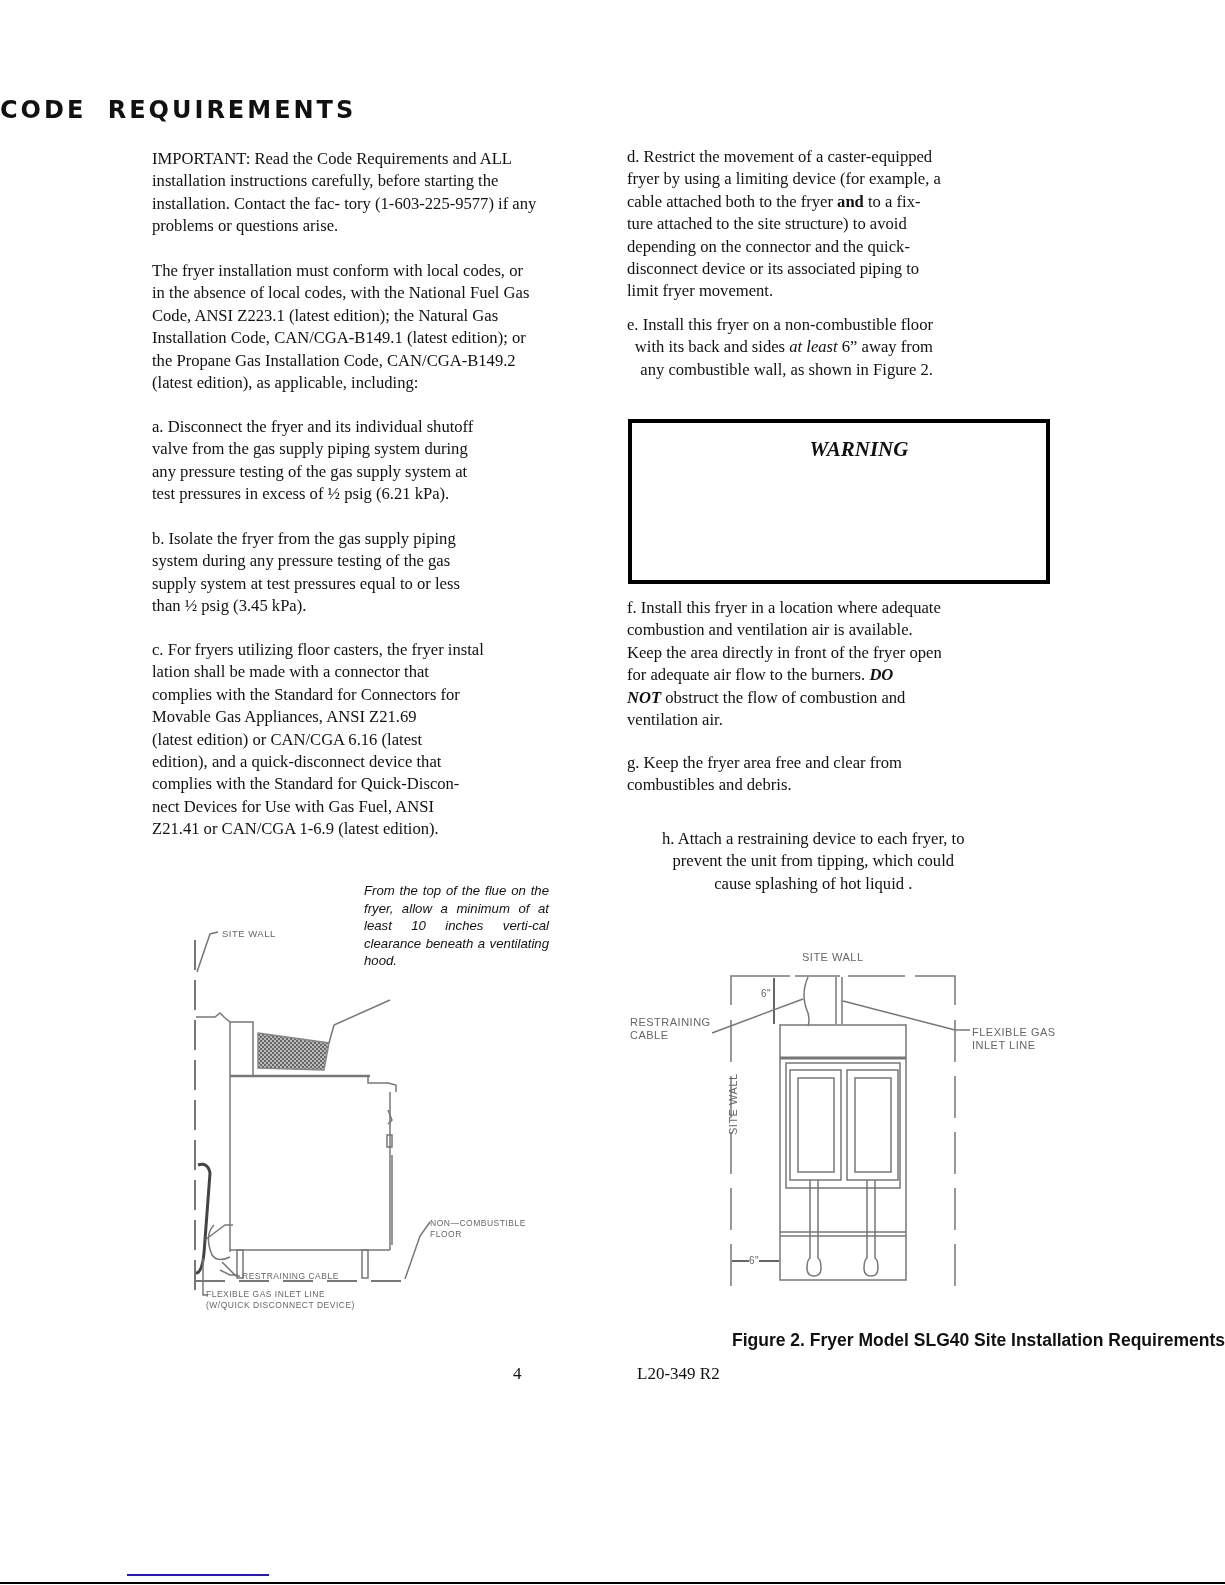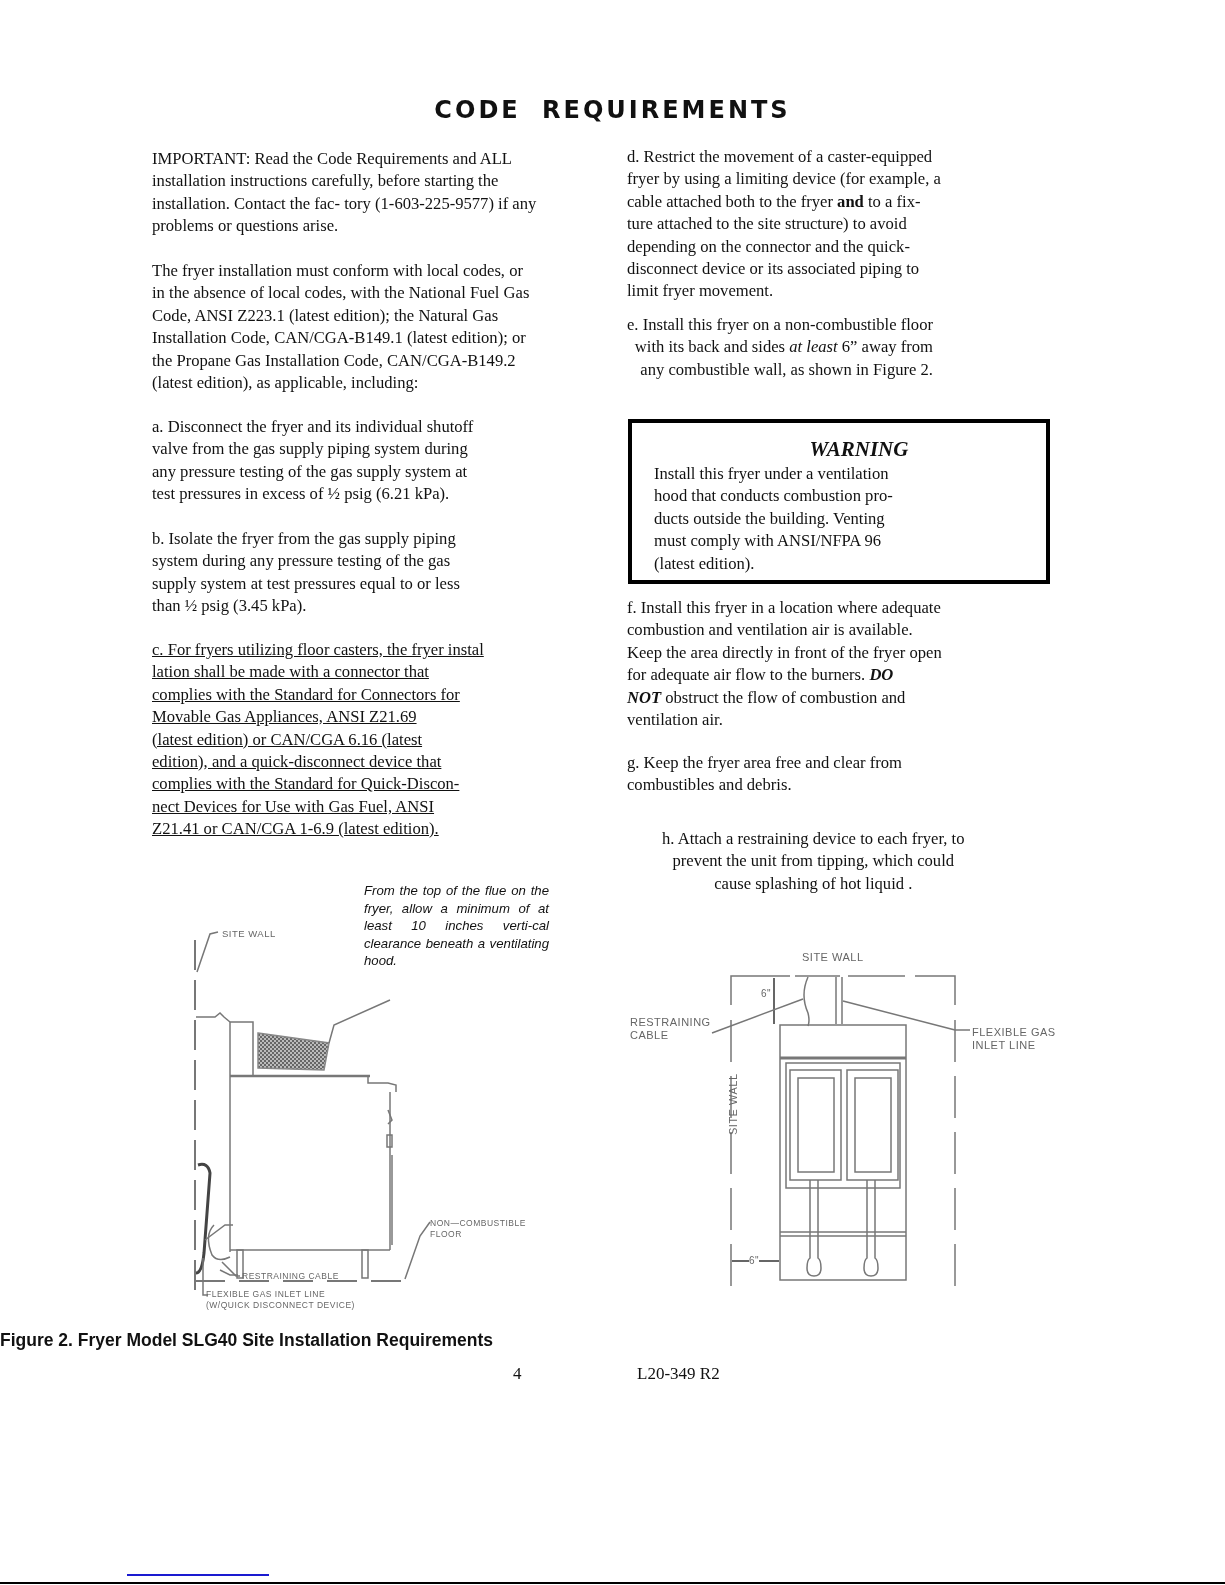--- a/index.html
+++ b/index.html
@@ -1,24 +1,24 @@
 <!DOCTYPE html>
 <html><head>
 <meta charset="utf-8">
 <style>
   html, body { margin:0; padding:0; background:#ffffff; }
   body { width:1225px; height:1585px; position:relative; overflow:hidden; color:#111; }
-  #title { position:absolute; left:0; width:1225px; top:96px; text-align:center; font-family:"DejaVu Sans", sans-serif; font-weight:bold; font-size:24px; letter-spacing:3px; word-spacing:10px; }
+  #title { position:absolute; left:0; width:1225px; top:96px; text-align:left; font-family:"DejaVu Sans", sans-serif; font-weight:bold; font-size:24px; letter-spacing:3px; word-spacing:10px; }
   .para { position:absolute; font-family:"Liberation Serif", serif; font-size:16.6px; line-height:22.4px; margin:0; white-space:pre-line; }
   .warnbox { position:absolute; left:628px; top:419px; width:422px; height:165px; border:4px solid #000; box-sizing:border-box; }
   .warn-title { position:absolute; left:0; width:100%; top:14px; text-align:center; font-family:"Liberation Serif", serif; font-weight:bold; font-style:italic; font-size:21px; padding-left:40px; box-sizing:border-box; }
   .warn-body { position:absolute; left:22px; top:40px; font-family:"Liberation Serif", serif; font-size:16.6px; line-height:22.4px; white-space:pre-line; margin:0; }
   .note { position:absolute; left:364px; top:882px; width:185px; font-family:"Liberation Sans", sans-serif; font-style:italic; font-size:13.2px; line-height:17.6px; text-align:justify; margin:0; }
   .fig-label { position:absolute; font-family:"Liberation Sans", sans-serif; font-size:9.5px; color:#666; letter-spacing:0.5px; white-space:pre-line; line-height:11px; }
-  #caption { position:absolute; left:0; width:1225px; top:1330px; text-align:left; font-family:"Liberation Sans", sans-serif; font-weight:bold; font-size:17.5px; }
+  #caption { position:absolute; left:0; width:1225px; top:1330px; text-align:right; font-family:"Liberation Sans", sans-serif; font-weight:bold; font-size:17.5px; }
   #page-number { position:absolute; left:513px; top:1364px; font-family:"Liberation Serif", serif; font-size:17px; }
   #doc-id { position:absolute; left:637px; top:1364px; font-family:"Liberation Serif", serif; font-size:17px; }
   #blue-line { position:absolute; left:127px; top:1574px; width:142px; height:2px; background:#1a1ad0; }
   #bottom-line { position:absolute; left:0; top:1582px; width:1225px; height:2px; background:#000; }
   svg { position:absolute; overflow:visible; }
 </style>
 </head>
 <body>
 
 <div id="title">CODE REQUIREMENTS</div>
@@ -34,21 +34,21 @@
 the Propane Gas Installation Code, CAN/CGA-B149.2
 (latest edition), as applicable, including:</p>
 <p class="para" style="left:152px; top:416px;">a. Disconnect the fryer and its individual shutoff
 valve from the gas supply piping system during
 any pressure testing of the gas supply system at
 test pressures in excess of ½ psig (6.21 kPa).</p>
 <p class="para" style="left:152px; top:528px;">b. Isolate the fryer from the gas supply piping
 system during any pressure testing of the gas
 supply system at test pressures equal to or less
 than ½ psig (3.45 kPa).</p>
-<p class="para" style="left:152px; top:639px;text-decoration:underline;">c. For fryers utilizing floor casters, the fryer instal
+<p class="para" style="left:152px; top:639px;">c. For fryers utilizing floor casters, the fryer instal
 lation shall be made with  a connector that
 complies with the Standard for Connectors for
 Movable Gas Appliances, ANSI Z21.69
 (latest edition) or CAN/CGA 6.16 (latest
 edition), and a quick-disconnect device that
 complies with the Standard for Quick-Discon-
 nect Devices for Use with Gas Fuel, ANSI
 Z21.41 or CAN/CGA 1-6.9 (latest edition).</p>
 
 <p class="para" style="left:627px; top:146px;"><span>d. Restrict the movement of a caster-equipped
@@ -57,25 +57,20 @@
 ture attached to the site structure) to avoid
 depending on the connector and the quick-
 disconnect device or its associated piping to
 limit fryer movement.</span></p>
 <p class="para" style="left:627px; top:314px;text-align:right;"><span>e. Install this fryer on a non-combustible floor
 with its back and sides </span><i>at least</i><span> 6” away from
 any combustible wall, as shown in Figure 2.</span></p>
 
 <div class="warnbox">
   <div class="warn-title">WARNING</div>
-  <p class="warn-body"> Install this fryer under a ventilation
-  hood that conducts combustion pro-
-  ducts outside the building.  Venting
-must comply with ANSI/NFPA 96
- (latest edition).</p>
 </div>
 
 <p class="para" style="left:627px; top:597px;"><span>f. Install this fryer in a location where adequate
 combustion and ventilation air is available.
 Keep the area directly in front of the fryer open
 for adequate air flow to the burners.  </span><b><i>DO
 NOT</i></b><span> obstruct the flow of combustion and
 ventilation air.</span></p>
 <p class="para" style="left:627px; top:752px;"> g. Keep the fryer area free and clear from
 combustibles and debris.</p>

